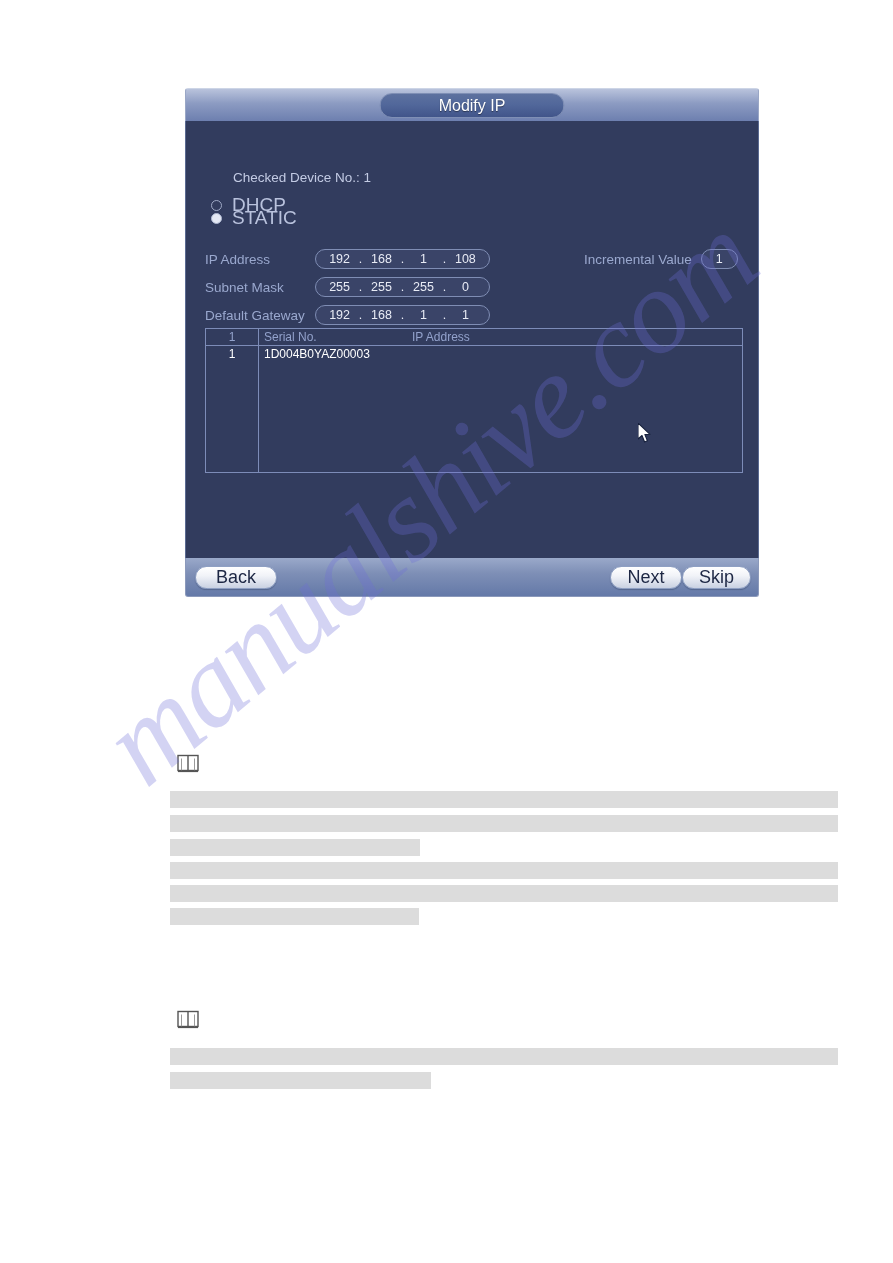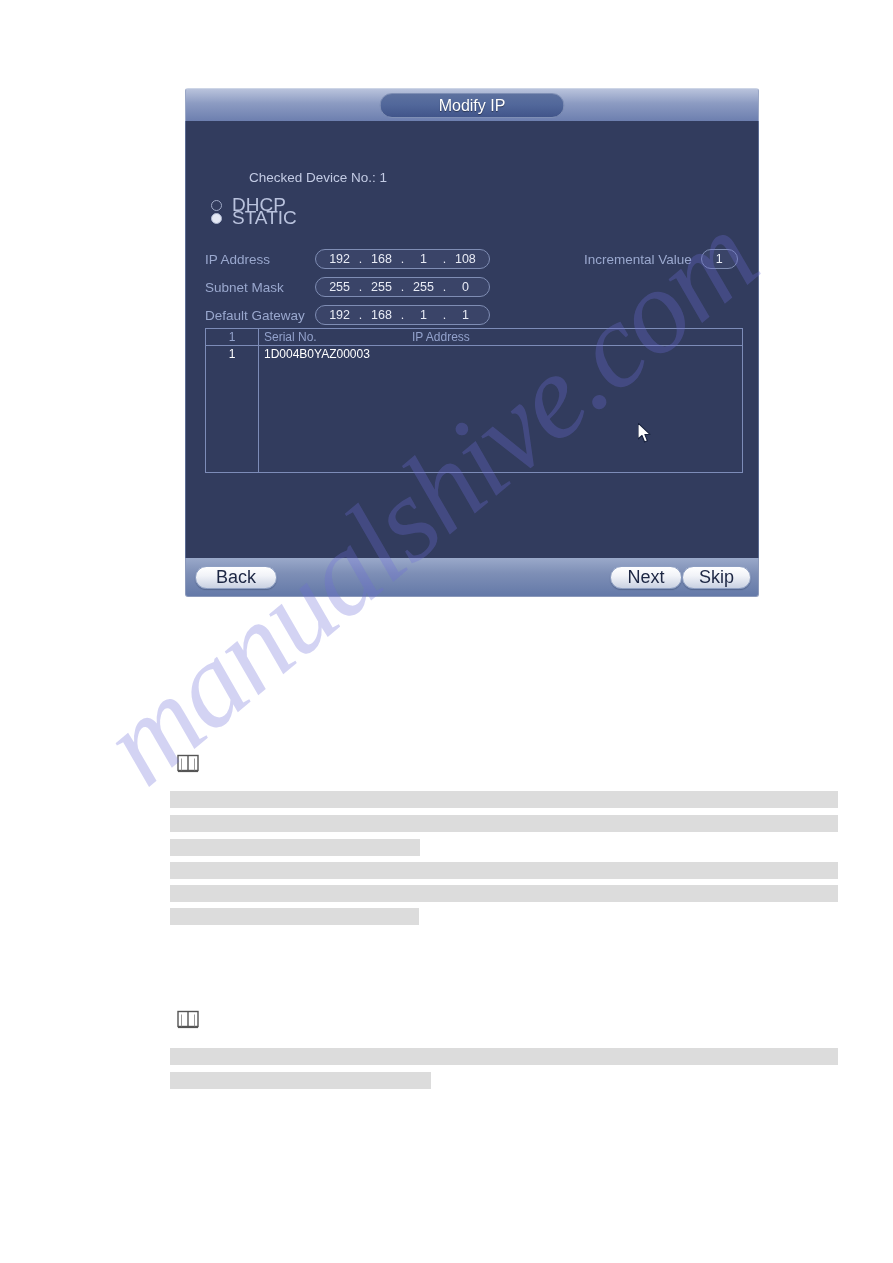--- a/index.html
+++ b/index.html
@@ -102,21 +102,20 @@
   }
 
   
   .checked-dev {
     position: absolute;
     left: 47px;
     top: 49px;
     color: #c3cbe4;
     font-size: 13.5px;
     white-space: nowrap;
-    margin-left: 16px;
   }
   .radio-row {
     position: absolute;
     left: 25px;
     display: flex;
     align-items: center;
     gap: 10px;
   }
   .radio-row.dhcp { top: 73px; }
   .radio-row.static { top: 86px; }

